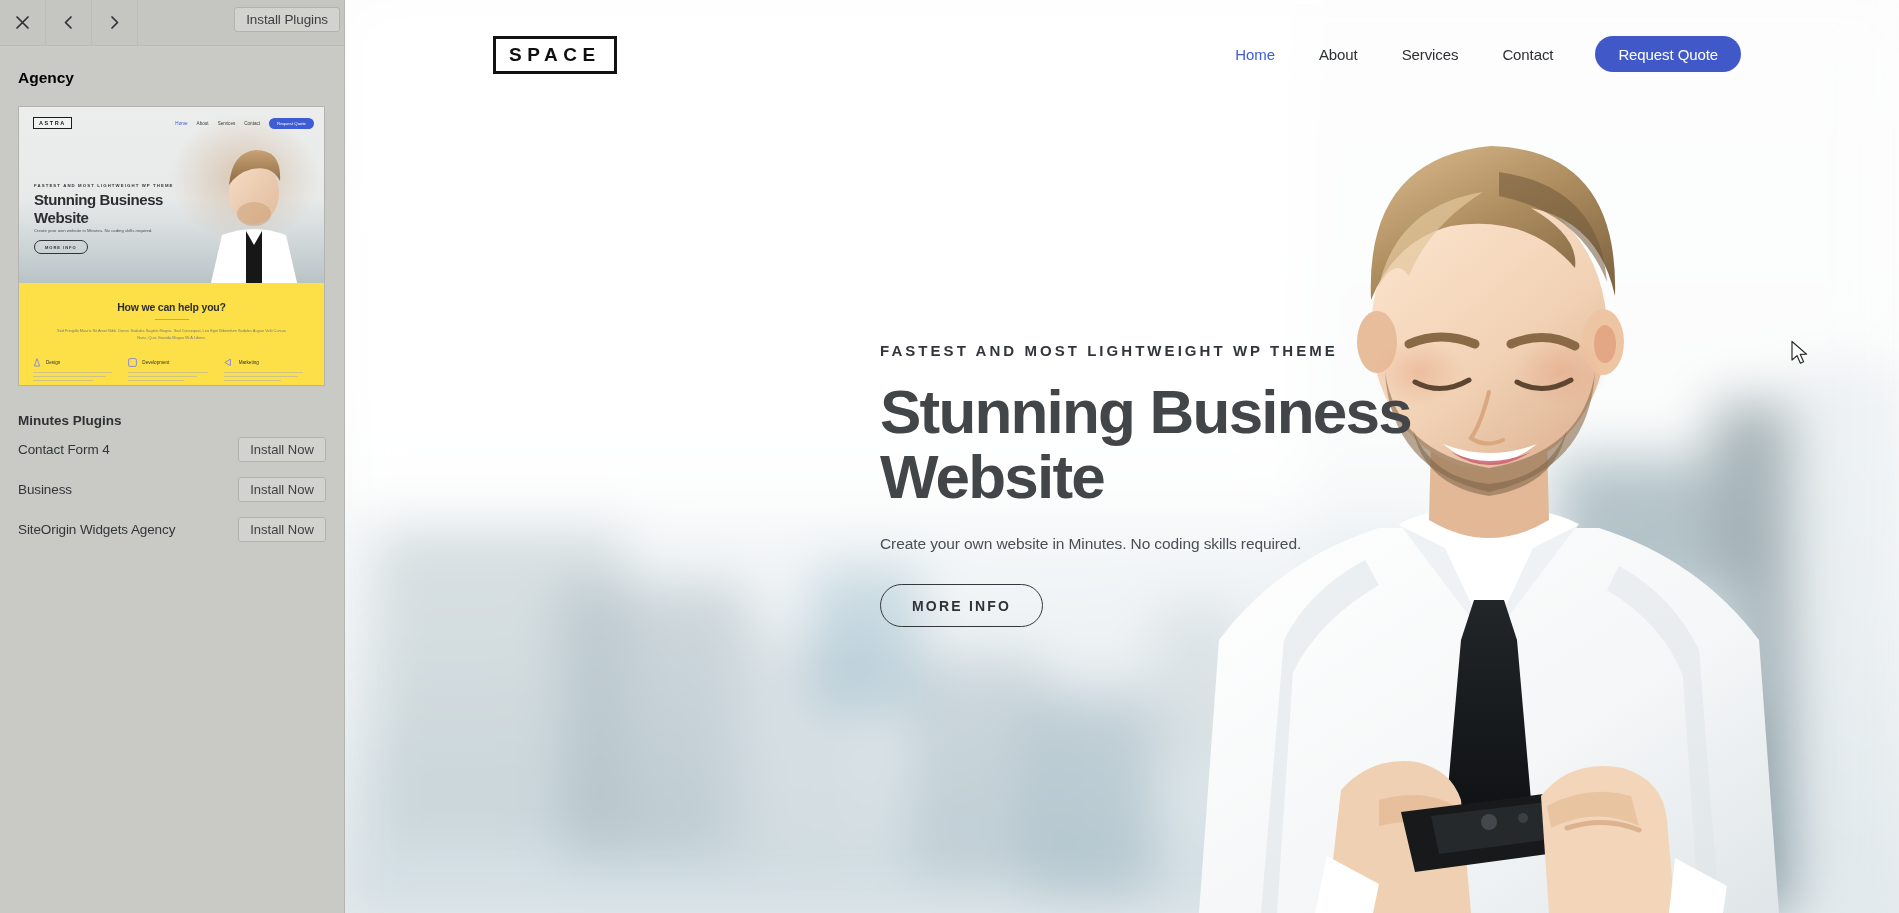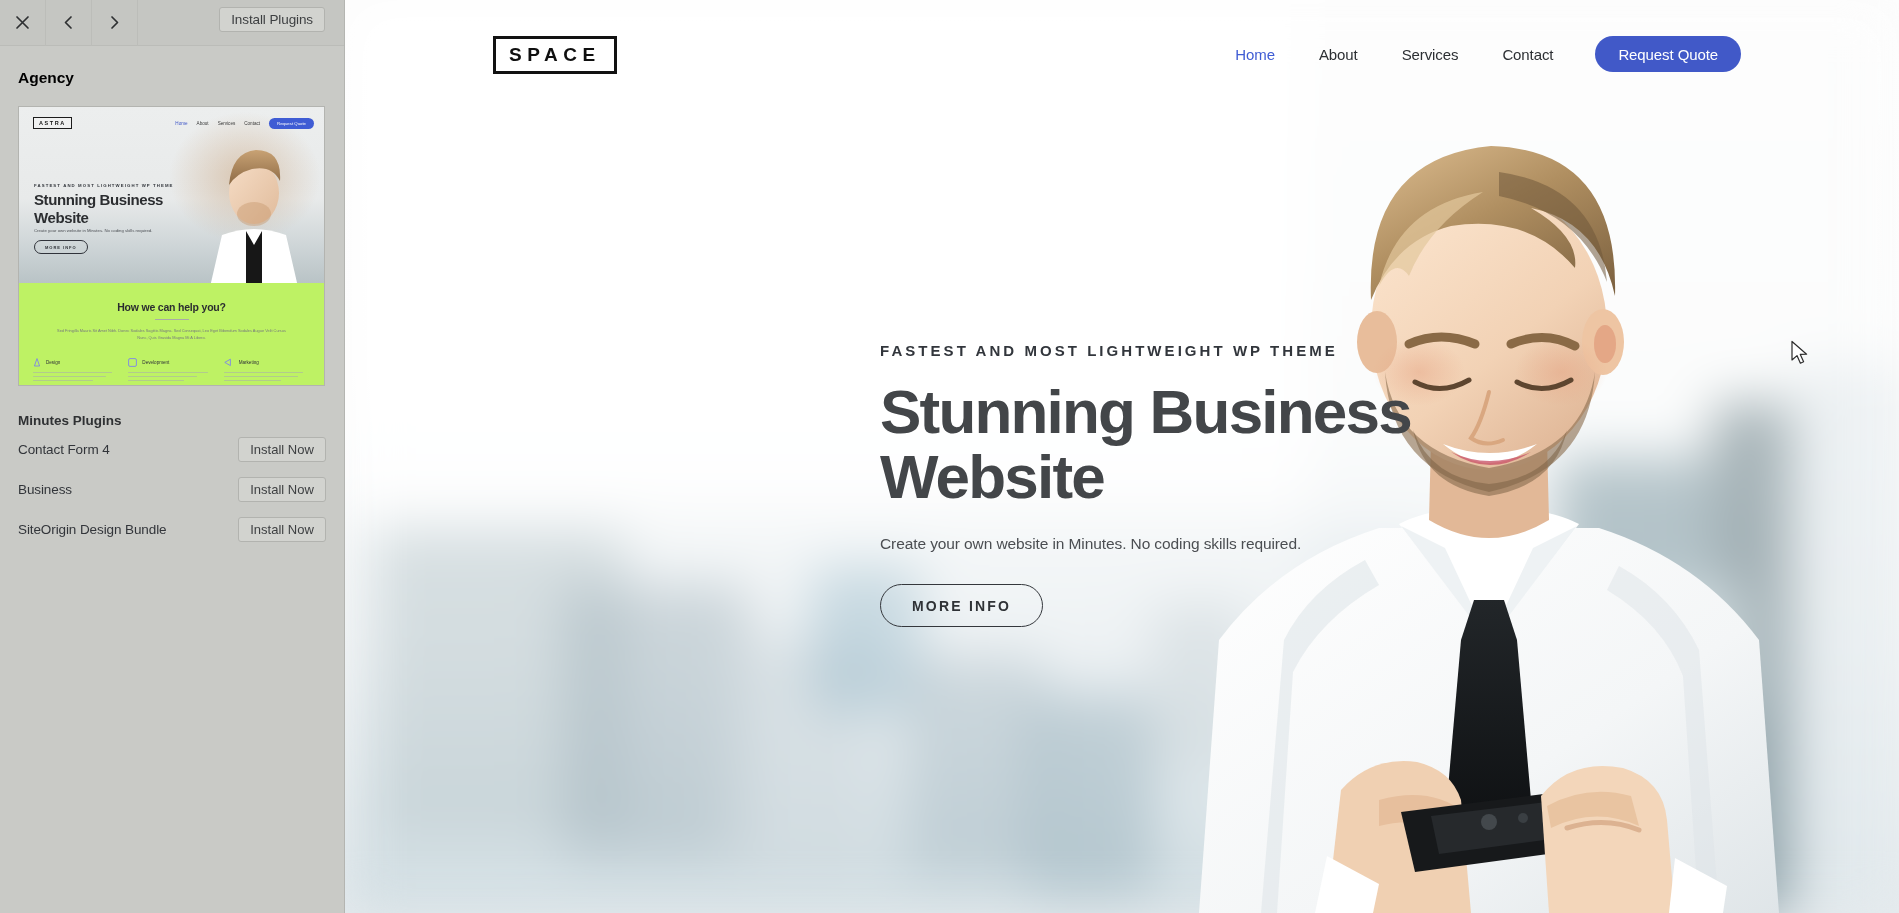--- a/index.html
+++ b/index.html
@@ -28,21 +28,21 @@
   }
   .tb-btn {
     width: 46px; height: 46px;
     display: flex; align-items: center; justify-content: center;
     border-right: 1px solid #bcbdb9;
     cursor: pointer;
   }
   .tb-btn:first-child { border-left: none; }
   .tb-btn svg { display: block; }
   .install-plugins-btn {
-    position: absolute; right: 19px; top: 7px;
+    position: absolute; right: 4px; top: 7px;
     height: 25px;
     padding: 0 11px;
     display: flex; align-items: center;
     font-size: 13.5px; color: #3d3f41;
     background: #d2d3cf;
     border: 1px solid #b2b3af;
     border-radius: 3px;
     cursor: pointer;
     letter-spacing: -0.1px;
   }
@@ -103,21 +103,21 @@
     font-size: 4.3px; color: #4c4f54;
   }
   .mini-btn {
     position: absolute; left: 15px; top: 133px;
     border: 1px solid #30333a; border-radius: 10px;
     padding: 3.5px 10px; font-size: 4px; letter-spacing: 1px;
     font-weight: bold; color: #2c2f35;
   }
   .mini-lower {
     position: absolute; left: 0; top: 176px; width: 100%; bottom: 0;
-    background: #bef264; padding-top: 18px;
+    background: #fde047; padding-top: 18px;
   }
   .mini-lower h3 {
     text-align: center; font-size: 10.5px; color: #2b2d30; font-weight: bold;
     letter-spacing: -0.2px;
   }
   .mini-rule { width: 34px; height: 1px; background: #a9aaa8; margin: 6px auto 7px; }
   .mini-lead {
     text-align: center; font-size: 3.9px; color: #76797d; line-height: 1.9;
     padding: 0 38px;
   }
@@ -361,21 +361,21 @@
 
       <div class="plug-row">
         <span class="plug-name">Contact Form 4</span>
         <span class="plug-btn">Install Now</span>
       </div>
       <div class="plug-row">
         <span class="plug-name">Business</span>
         <span class="plug-btn">Install Now</span>
       </div>
       <div class="plug-row">
-        <span class="plug-name">SiteOrigin Design Bundle</span>
+        <span class="plug-name">SiteOrigin Widgets Agency</span>
         <span class="plug-btn">Install Now</span>
       </div>
     </div>
   </aside>
 
   <main class="preview">
     <section class="hero">
 
       <div class="bg-blur">
         <i style="left:0;top:0;width:100%;height:100%;background:linear-gradient(to bottom,#fdfdfd 0%,#fbfcfc 46%,#eef2f4 70%,#dde6ea 86%,#cfdce1 100%);"></i>

